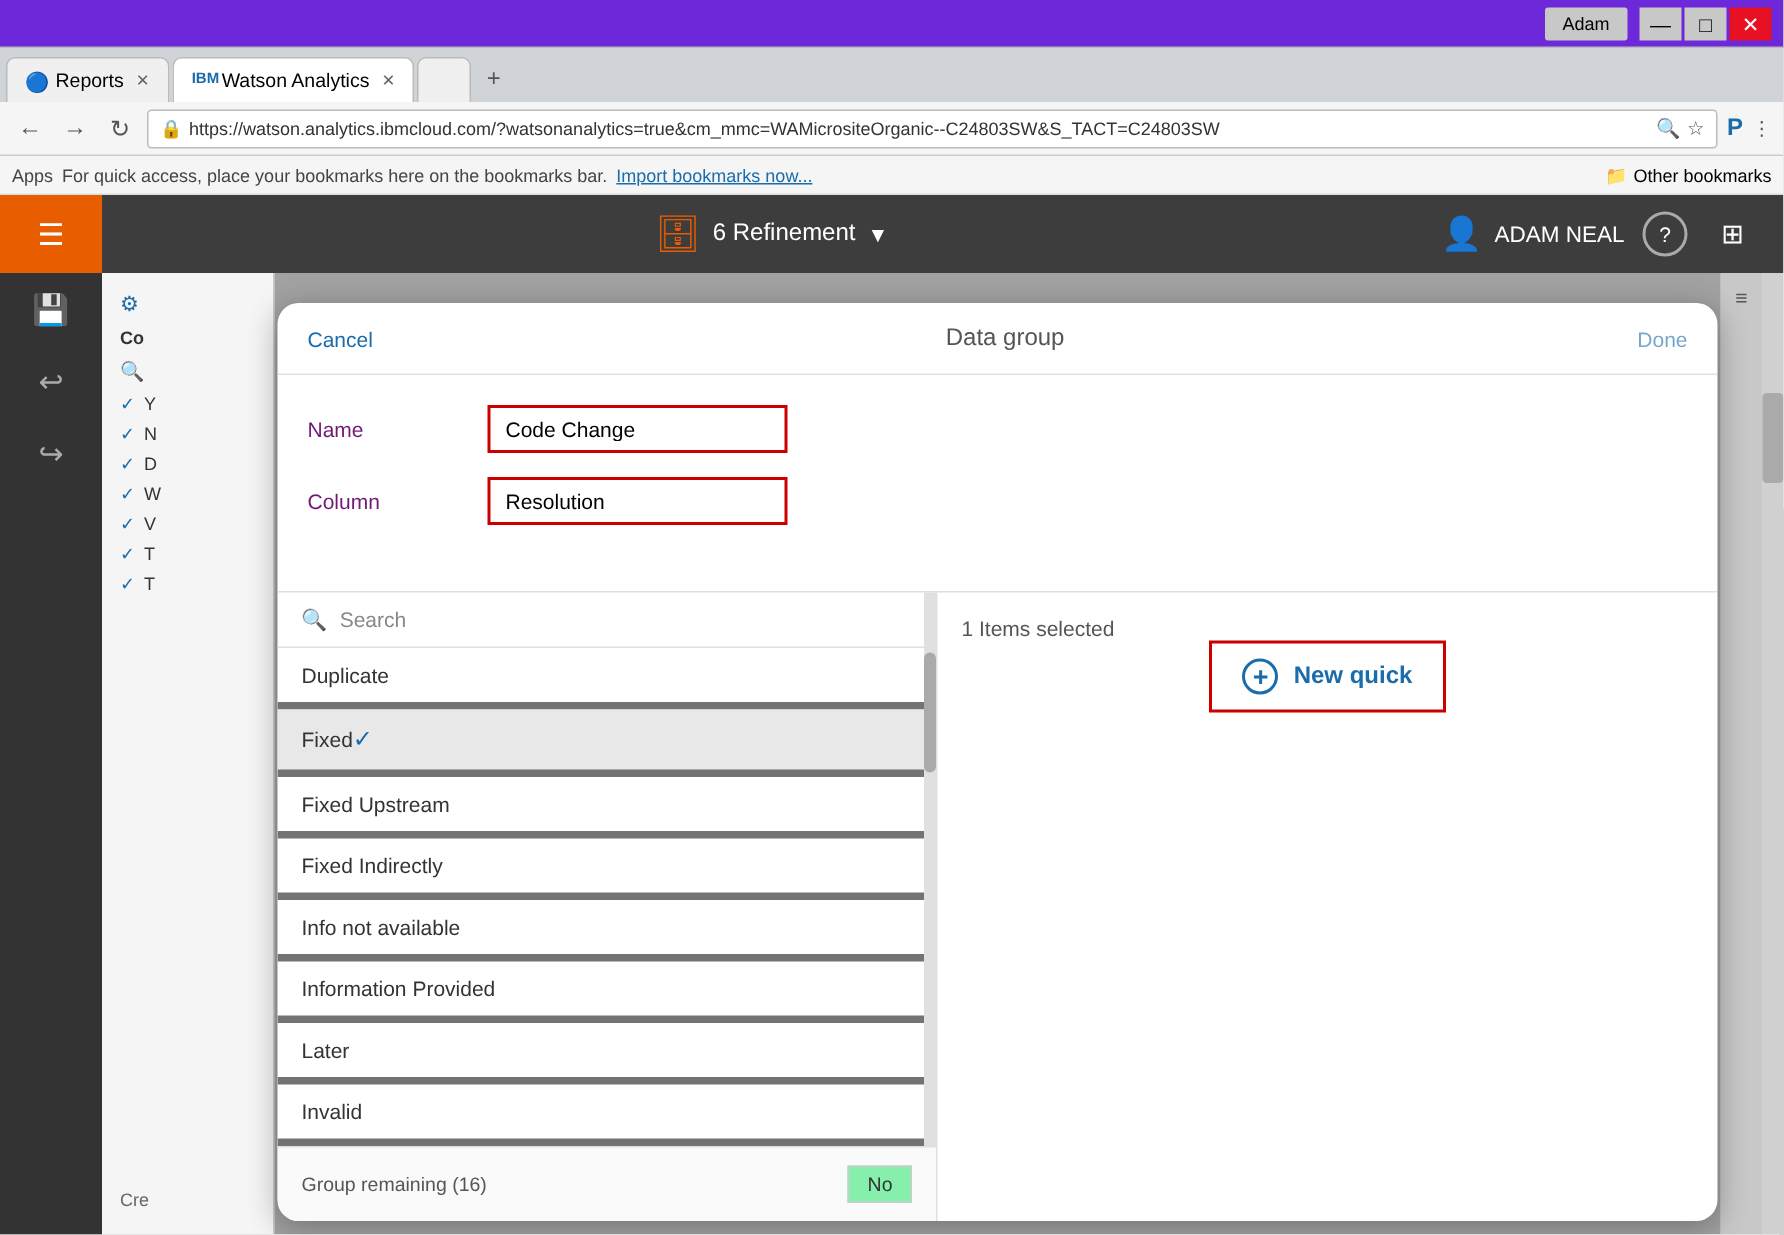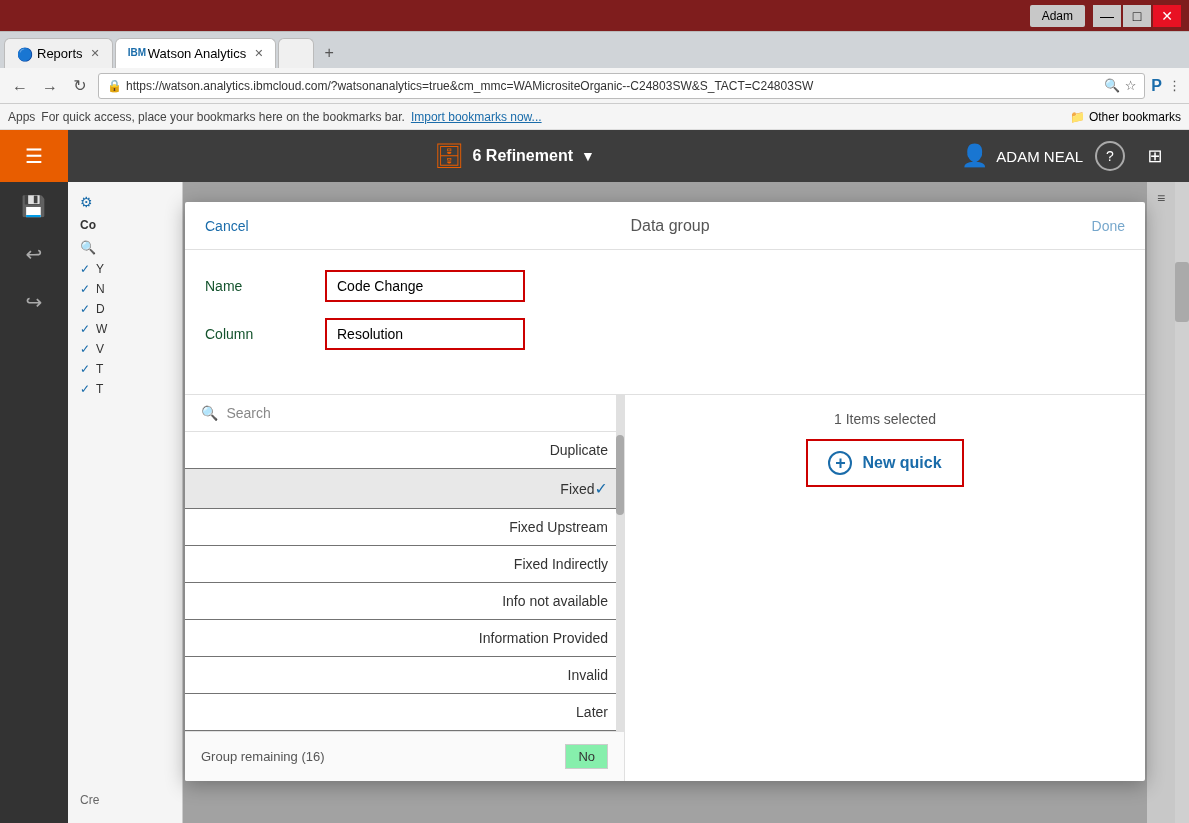--- a/index.html
+++ b/index.html
@@ -1,20 +1,20 @@
 <!DOCTYPE html>
 <html><head>
   <meta charset="utf-8">
   <style>
     * { box-sizing: border-box; margin: 0; padding: 0; }
     body { font-family: Arial, sans-serif; font-size: 13px; background: #c8c8c8; width: 1189px; height: 823px; overflow: hidden; }
 
     
     .browser-titlebar {
-      background: #7f1d1d;
+      background: #6d28d9;
       height: 32px;
       display: flex;
       align-items: center;
       justify-content: flex-end;
       padding-right: 8px;
       border-bottom: 1px solid #bbb;
       padding-left: 30px;
     }
     .browser-titlebar-user {
       background: #c8c8c8;
@@ -164,21 +164,21 @@
       background: none; border: none;
       color: white; font-size: 18px;
       cursor: pointer;
       display: flex; align-items: center; justify-content: center;
     }
     .toolbar-title-area {
       display: flex; align-items: center; gap: 8px;
       flex: 1; justify-content: center;
     }
     .toolbar-db-icon { color: #e85d00; font-size: 24px; }
-    .toolbar-title { color: white; font-size: 16px; font-weight: bold; }
+    .toolbar-title { color: white; font-size: 16px; font-weight: normal; }
     .toolbar-dropdown-btn {
       background: none; border: none; color: white; font-size: 14px; cursor: pointer;
     }
     .toolbar-right {
       display: flex; align-items: center; gap: 12px; margin-left: auto;
     }
     .user-area {
       display: flex; align-items: center; gap: 8px; cursor: pointer;
     }
     .user-icon { font-size: 22px; color: white; }
@@ -269,21 +269,21 @@
       align-items: flex-start;
       justify-content: center;
       padding-top: 20px;
     }
 
     
     .dialog {
       background: white;
       width: 960px;
       max-height: 650px;
-      border-radius: 2px;
+      border-radius: 14px;
       box-shadow: 0 4px 20px rgba(0,0,0,0.3);
       overflow: hidden;
     }
 
     .dialog-header {
       height: 48px;
       display: flex;
       align-items: center;
       padding: 0 20px;
       border-bottom: 1px solid #e0e0e0;
@@ -311,21 +311,21 @@
     }
 
     .form-row {
       display: flex;
       align-items: center;
       margin-bottom: 16px;
     }
     .form-label {
       width: 120px;
       font-size: 14px;
-      color: #14532d;
+      color: #701a75;
     }
     .form-input {
       border: 2px solid #cc0000;
       padding: 6px 10px;
       font-size: 14px;
       width: 200px;
       outline: none;
     }
 
     .dialog-columns {
@@ -350,38 +350,36 @@
     .dialog-list-search-icon { color: #888; font-size: 14px; }
     .dialog-list-search-label { font-size: 14px; color: #888; text-align: center; }
 
     .dialog-list-item {
       padding: 10px 16px;
       font-size: 14px;
       color: #333;
       cursor: pointer;
       display: flex;
       align-items: center;
-      justify-content: flex-end;
-      border-bottom: 1px solid #737373;
+      justify-content: flex-start;
+      border-bottom: 5px solid #737373;
     }
     .dialog-list-item.selected { background: #e8e8e8; }
     .dialog-list-item .checkmark { color: #1a6caa; font-size: 16px; }
 
     
     .dialog-right-col {
       flex: 1;
       padding: 16px;
       display: flex;
       flex-direction: column;
     }
     .items-selected-label {
-      text-align: center;
       font-size: 14px;
       color: #555;
-      margin-bottom: 12px;
     }
     .new-group-btn {
       border: 2px solid #cc0000;
       display: flex;
       align-items: center;
       justify-content: center;
       gap: 10px;
       padding: 10px 20px;
       cursor: pointer;
       background: white;
@@ -609,24 +607,24 @@
                 <div class="dialog-list-item">
                   <span>Fixed Indirectly</span>
                 </div>
                 <div class="dialog-list-item">
                   <span>Info not available</span>
                 </div>
                 <div class="dialog-list-item">
                   <span>Information Provided</span>
                 </div>
                 <div class="dialog-list-item">
+                  <span>Later</span>
+                </div>
+                <div class="dialog-list-item">
                   <span>Invalid</span>
-                </div>
-                <div class="dialog-list-item">
-                  <span>Later</span>
                 </div>
 
                 <div style="position:absolute;right:0;top:0;bottom:50px;width:8px;background:#e0e0e0;">
                   <div style="width:8px;height:80px;background:#aaa;margin-top:40px;border-radius:4px;"></div>
                 </div>
 
                 <div class="group-remaining-row">
                   <span class="group-remaining-label">Group remaining (16)</span>
                   <button class="group-remaining-no-btn">No</button>
                 </div>

